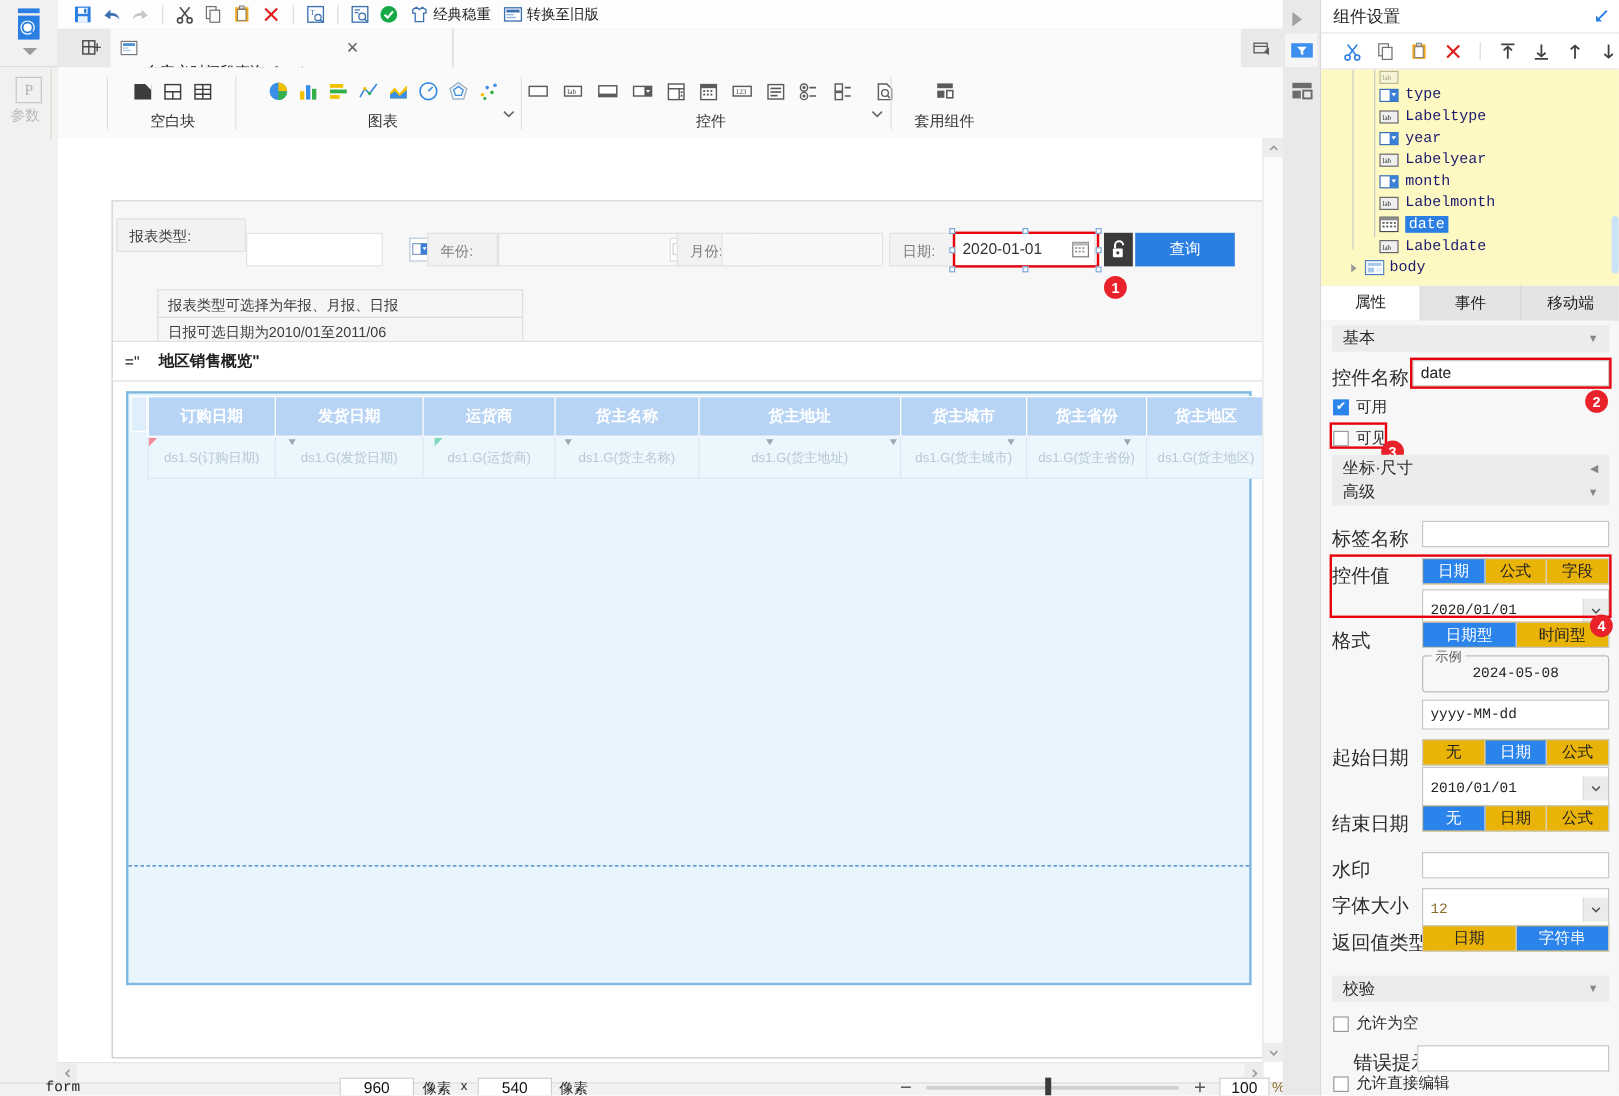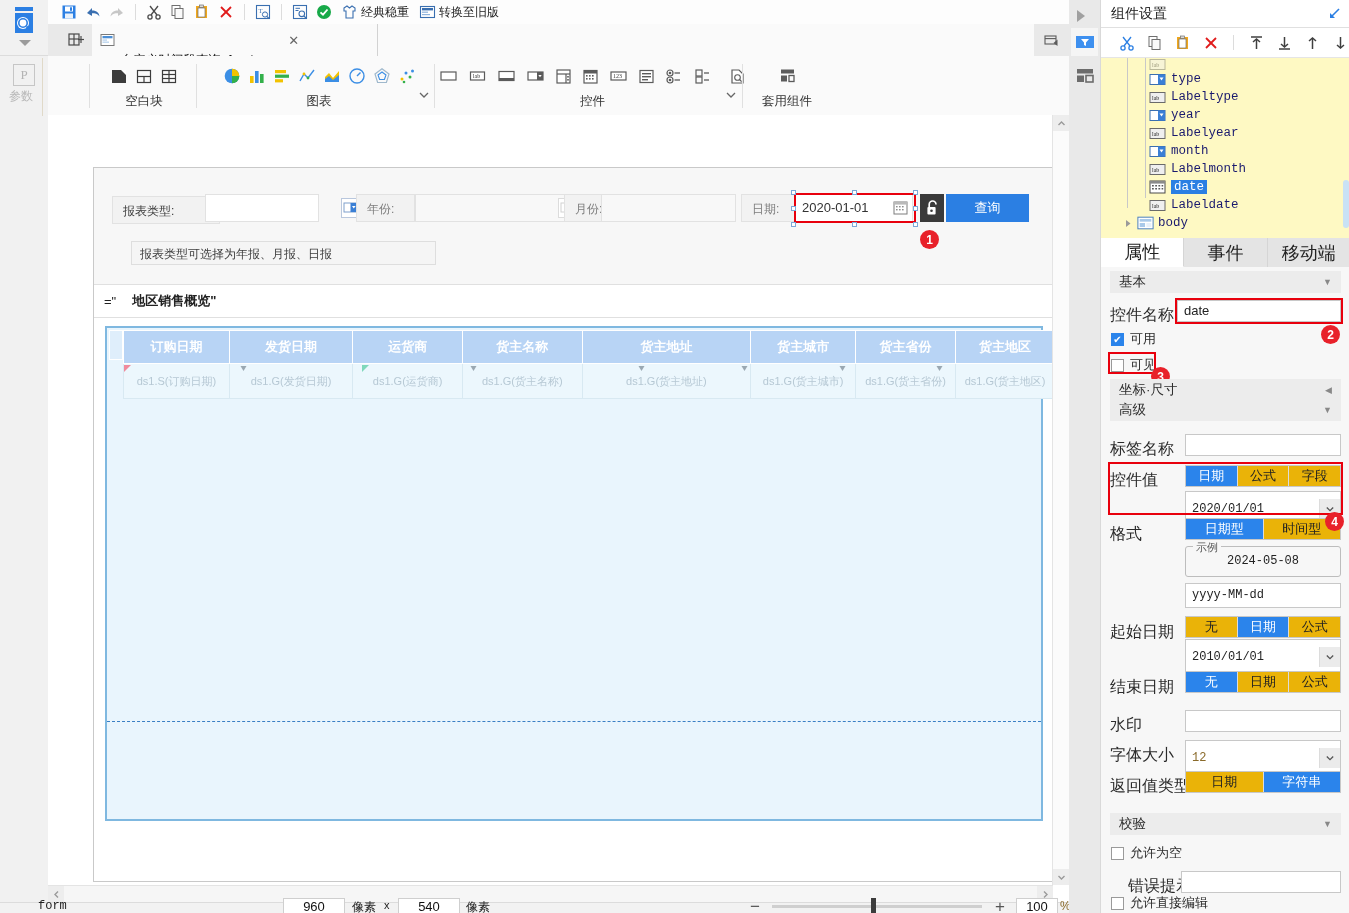--- a/index.html
+++ b/index.html
@@ -132,21 +132,21 @@
 
   .tree{position:relative;height:180px;background:#fef9c3;overflow:hidden;}
   .tnode{position:absolute;display:flex;align-items:center;gap:5px;font-size:12.5px;
          font-family:"Liberation Mono","DejaVu Sans Mono",monospace;color:#1a1a6e;white-space:nowrap;}
   .tnode .tico{width:17px;height:14px;display:flex;align-items:center;justify-content:center;flex:none;}
   .tnode.sel .tlabel{background:#2b7fe3;color:#fff;padding:0 3px;}
   .tline-v{position:absolute;width:1px;background:#c8c8c8;}
   .tree-sb{position:absolute;right:1px;top:122px;width:6px;height:48px;background:#c9e2f5;border-radius:3px;}
 
   .ptabs{display:flex;height:29px;background:#e4e4e4;border-bottom:1px solid #d5d5d5;}
-  .ptab{flex:1;display:flex;align-items:center;justify-content:center;font-size:18px;color:#222;border-right:1px solid #d5d5d5;box-sizing:border-box;}
+  .ptab{flex:1;display:flex;align-items:center;justify-content:center;font-size:13px;color:#222;border-right:1px solid #d5d5d5;box-sizing:border-box;}
   .ptab.active{background:#fff;border-bottom:1px solid #fff;}
 
   .props{position:absolute;left:0;top:267px;width:249px;height:646px;overflow:hidden;background:#f7f7f7;}
   .sect{position:absolute;left:9px;width:231px;height:22px;background:#ececec;display:flex;align-items:center;
         justify-content:space-between;padding:0 9px;box-sizing:border-box;font-size:13.5px;color:#2b2b2b;}
   .sect .sc{font-size:9px;color:#888;}
   .plabel{position:absolute;left:9px;font-size:16px;color:#2b2b2b;white-space:nowrap;}
   .pinput{position:absolute;height:22px;background:#fff;border:1px solid #c8c8c8;box-sizing:border-box;
      font-size:12px;color:#222;padding-left:6px;line-height:20px;font-family:"Liberation Mono","DejaVu Sans Mono",monospace;}
   .pinput.sans{font-family:"Liberation Sans",sans-serif;font-size:13px;}
@@ -526,21 +526,21 @@
   <div class="canvas-wrap">
     <div class="canvas">
 
       <div class="form-body">
 
         <div class="px-tag" style="left:1px;top:20px;">23像素</div>
         <div class="px-tag" style="left:694px;top:6px;">698像素</div>
         <div class="px-line-v" style="left:692px;top:5px;height:12px;"></div>
 
         <div class="qbar">
-          <div class="lbl-cell dark" style="left:3px;top:28px;width:108px;margin-left:15px;">报表类型:</div>
+          <div class="lbl-cell dark" style="left:3px;top:14px;width:108px;">报表类型:</div>
           <div class="fld" style="left:111px;top:26px;width:114px;"></div>
           <div class="combo-btn" style="left:247px;top:30px;">
             <svg width="16" height="14" viewBox="0 0 16 14">
                 <rect x="1" y="2" width="13" height="9" fill="#fff" stroke="#7f9fcc" stroke-width="1"></rect>
                 <rect x="7.5" y="2" width="6.5" height="9" fill="#3a7fd5"></rect>
                 <path d="M9 5 L12.6 5 L10.8 7.6 Z" fill="#fff"></path>
               </svg>
           </div>
 
           <div class="lbl-cell" style="left:262px;top:26px;width:59px;">年份:</div>
@@ -596,20 +596,21 @@
           <div class="handle" style="left:819px;top:22px;"></div>
           <div class="handle" style="left:697px;top:38px;"></div>
           <div class="handle" style="left:819px;top:38px;"></div>
           <div class="handle" style="left:697px;top:54px;"></div>
           <div class="handle" style="left:758px;top:54px;"></div>
           <div class="handle" style="left:819px;top:54px;"></div>
 
           <div class="badge" style="left:826px;top:62px;">1</div>
 
           <div class="hint" style="left:37px;top:73px;width:305px;">报表类型可选择为年报、月报、日报</div>
+          <div class="hint" style="left:37px;top:96px;width:305px;">日报可选日期为2010/01至2011/06</div>
         </div>
 
         <div class="titlerow">
           <span class="eq">="</span>
           <span class="tt">地区销售概览"</span>
         </div>
 
         <div class="tblarea">
           <div class="corner"></div>
           <div class="tbl" style="left:16px;">

